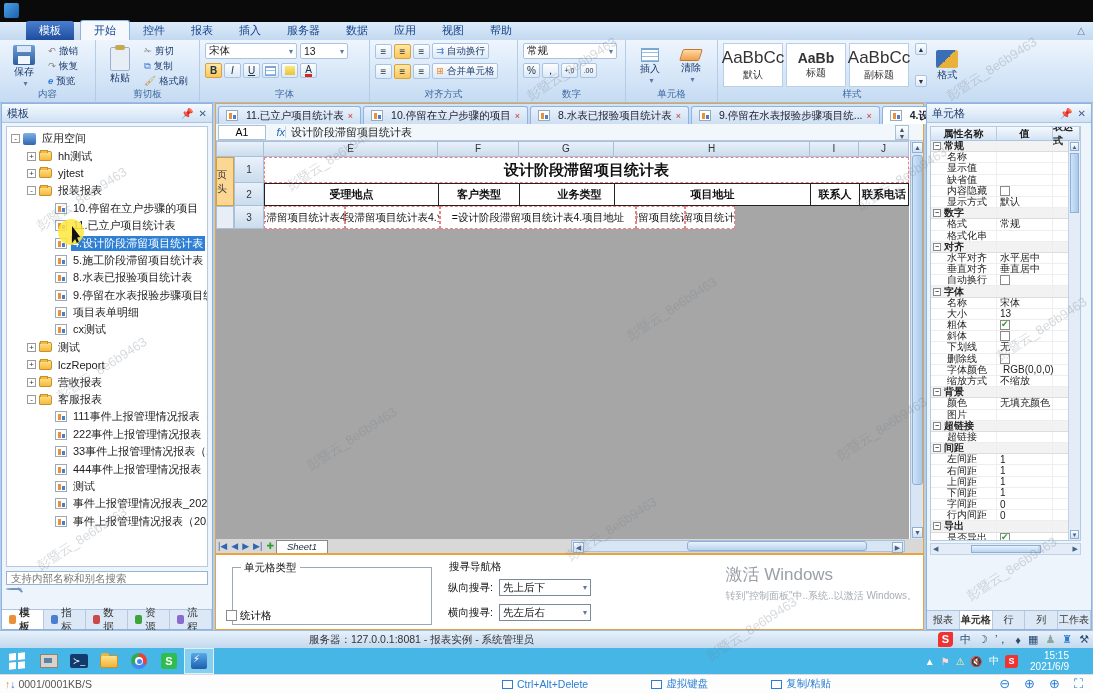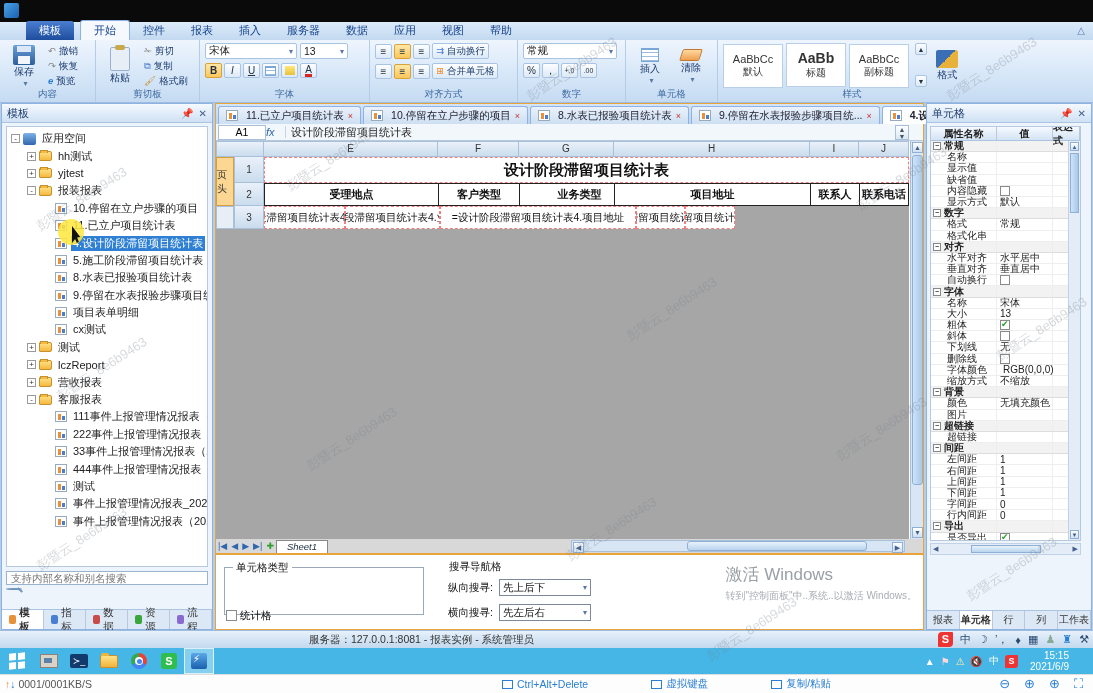--- a/index.html
+++ b/index.html
@@ -39,21 +39,21 @@
   .floppy:before { content:""; position:absolute; left:4px; top:1px; right:4px; height:6px; background:#dce8f5; }
   .floppy:after { content:""; position:absolute; left:5px; bottom:1px; right:5px; height:8px; background:#f2f6fb; }
   .pasteico { width:20px; height:24px; background:#e8eef6; border:1px solid #9ab0cc; border-radius:2px; position:relative; }
   .pasteico:before { content:""; position:absolute; left:4px; top:-3px; right:4px; height:5px; background:#c8a84b; border-radius:2px; }
   .eraser { width:20px; height:12px; background:linear-gradient(#ffd9a0,#f0a050); border:1px solid #c07830; border-radius:2px; transform:skewX(-18deg); }
   .gridico { width:18px; height:14px; background:
       linear-gradient(#7aa7d8,#7aa7d8) 0 0/18px 1px no-repeat,
       repeating-linear-gradient(#fff,#fff 3px,#9cbce0 3px,#9cbce0 4px); border:1px solid #7aa7d8; }
   .stylechip { display:inline-flex; flex-direction:column; align-items:center; justify-content:center;
     width:60px; height:44px; background:#fff; border:1px solid #b9cee8; margin-right:3px; font-size:10px; color:#333; }
-  .stylechip .prev { font-size:11px; }
+  .stylechip .prev { font-size:17px; }
   .stylechip .prev.big { font-size:14px; font-weight:bold; }
   .brushico { width:22px; height:18px; background:linear-gradient(135deg,#3a6fb5 50%,#e8b23a 50%); border-radius:2px; }
 
   
   .wm { position:absolute; color:rgba(120,130,140,.30); font-size:13px; transform:rotate(-33deg); white-space:nowrap; pointer-events:none; z-index:50; }
 
   
   .leftpanel { position:absolute; left:1px; top:103px; width:212px; height:527px; background:#eef4fb; border:1px solid #8db2e3; }
   .paneltitle { height:19px; background:linear-gradient(#f4f9fe,#cfe1f4); border-bottom:1px solid #aac4e2;
     display:flex; align-items:center; padding:0 5px; color:#1e3d6e; font-size:11px; }
@@ -86,21 +86,21 @@
   
   .main { position:absolute; left:215px; top:103px; width:709px; height:527px; background:#fff; border:1px solid #e8a33d; }
   .doctabs { position:absolute; left:0; top:0; right:0; height:20px; background:linear-gradient(#d5e5f6,#bcd4ee); display:flex; align-items:flex-end; padding-left:2px; }
   .dtab { display:flex; align-items:center; gap:4px; height:18px; padding:0 7px; font-size:10.5px; color:#223;
     background:linear-gradient(#eaf2fb,#cddff2); border:1px solid #8db2e3; border-bottom:none; border-radius:3px 3px 0 0; margin-right:2px; white-space:nowrap; }
   .dtab.active { background:#fdfefe; font-weight:bold; }
   .dtab .x { color:#c33; font-size:9px; }
   .dtabctrl { margin-left:auto; margin-right:6px; color:#3a5f92; font-size:9px; align-self:center; }
   .formula { position:absolute; left:0; top:20px; right:0; height:17px; background:#f2f7fc; border-bottom:1px solid #b7c9de; display:flex; align-items:center; }
   .cellref { width:48px; height:15px; background:#fff; border:1px solid #a9bfd8; margin-left:2px; text-align:center; font-size:10.5px; }
-  .fxico { width:20px; text-align:left; color:#2f66ad; font-style:italic; font-size:11px; border-right:1px solid #c5d5e8; }
+  .fxico { width:20px; text-align:right; color:#2f66ad; font-style:italic; font-size:11px; border-right:1px solid #c5d5e8; }
   .fval { flex:1; padding-left:5px; font-size:11px; color:#222; }
   .fexp { width:14px; height:15px; margin-right:14px; border:1px solid #a9bfd8; background:linear-gradient(#fff,#dbe7f4); font-size:7px; text-align:center; line-height:7px; color:#456; }
 
   .sheet { position:absolute; left:0; top:37px; width:693px; height:398px; background:#a6a6a6; overflow:hidden; }
   .colhdr { display:flex; height:16px; }
   .ch { background:linear-gradient(#eaf1fa,#cadced); border:1px solid #aabfd8; border-left:none; text-align:center; font-size:10px; color:#333; line-height:14px; }
   .ch.corner { border-left:1px solid #aabfd8; }
   .srow { display:flex; }
   .gut { width:18px; background:#fbd793; border:1px solid #cfa045; font-size:10px; color:#333; display:flex; align-items:center; justify-content:center; }
   .rnum { width:30px; background:linear-gradient(#eaf1fa,#cadced); border:1px solid #aabfd8; border-top:none; font-size:10px; color:#333; display:flex; align-items:center; justify-content:center; }
@@ -604,21 +604,21 @@
       <span class="navgl" style="color:#2e9e2e">✚</span>
       <span class="stab">Sheet1</span>
       <span class="hscroll">
         <span class="hs-arr" style="left:1px">◀</span>
         <span class="thumb"></span>
         <span class="hs-arr" style="right:1px">▶</span>
       </span>
     </div>
 
     <div class="optarea">
-      <div class="obox" style="left:8px;top:12px;width:200px;height:48px;">
+      <div class="obox" style="left:16px;top:12px;width:200px;height:58px;">
         <span class="leg">单元格类型</span>
       </div>
       <div class="obox" style="left:222px;top:12px;width:290px;height:58px;border:none;">
         <span class="leg" style="background:transparent;">搜寻导航格</span>
         <div class="navrow" style="margin-top:12px;">
           <span>纵向搜寻:</span>
           <span class="navsel">
               <span>先上后下</span>
               <span class="caret">▾</span>
             </span>

